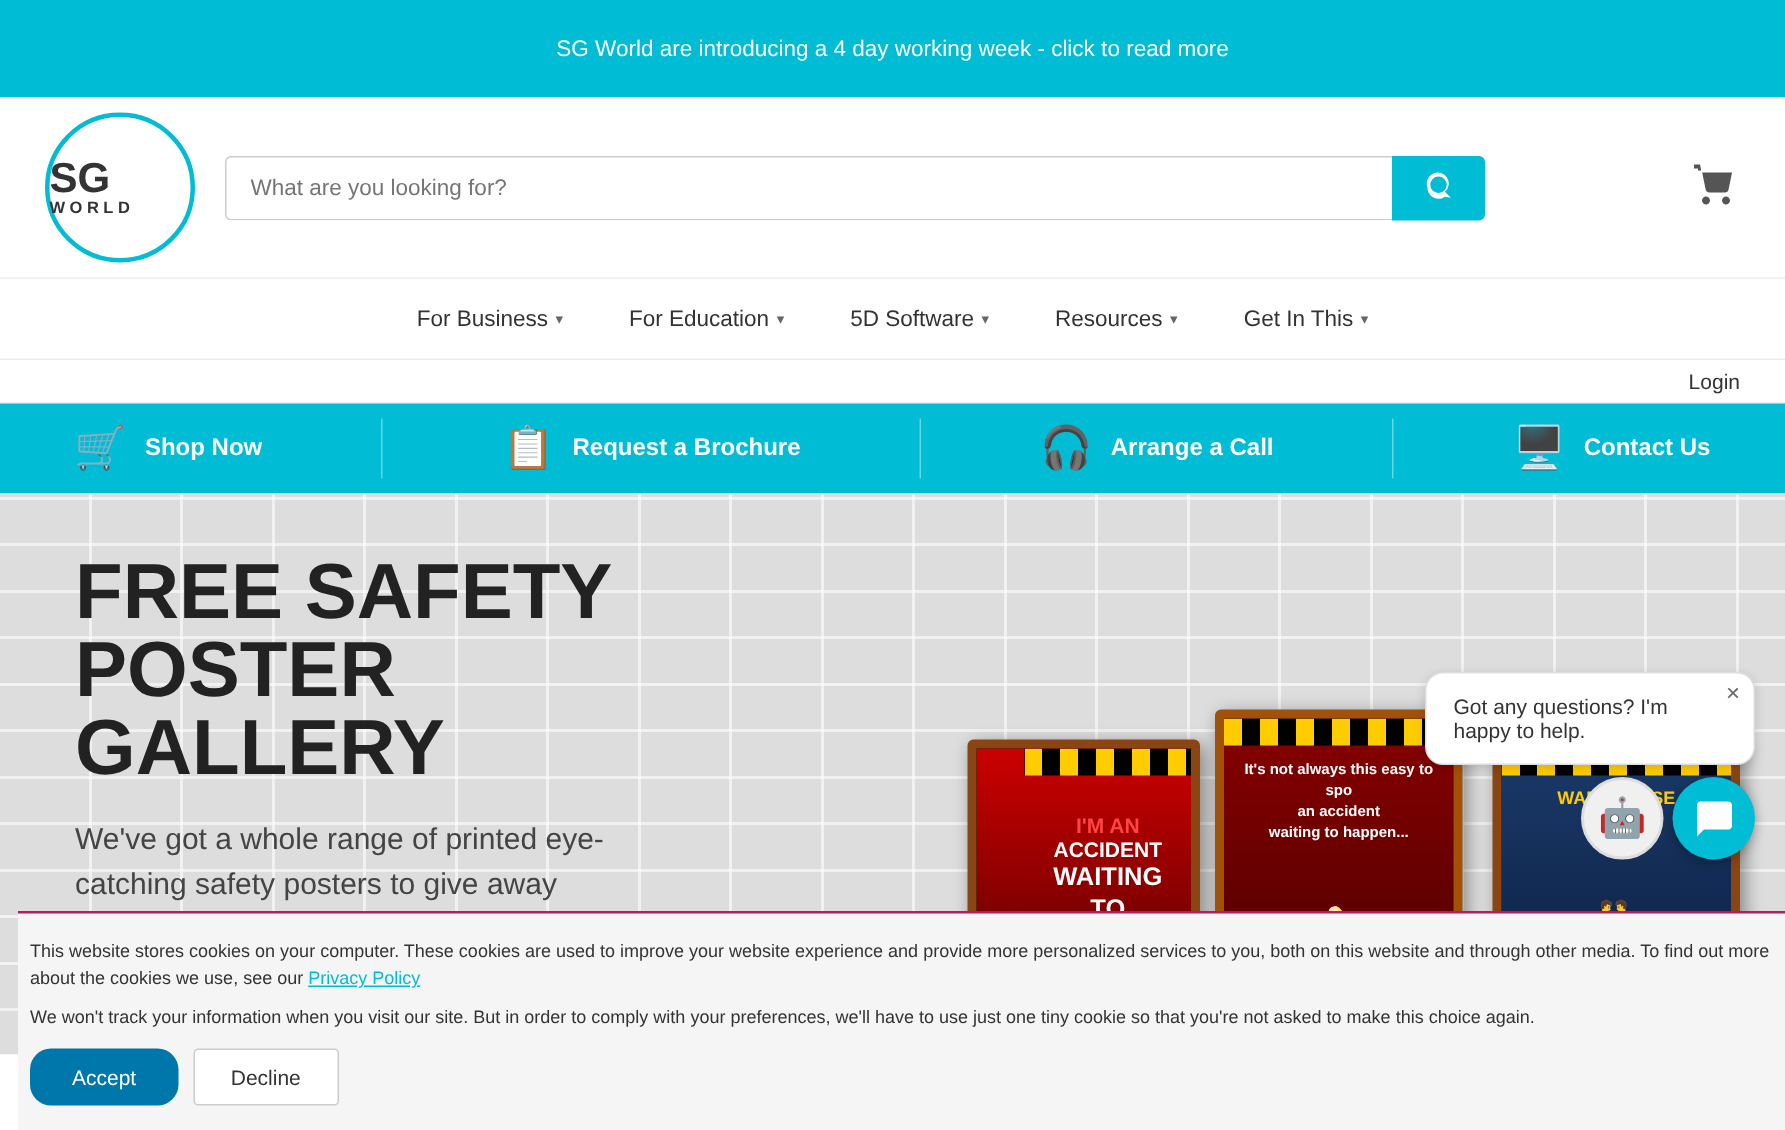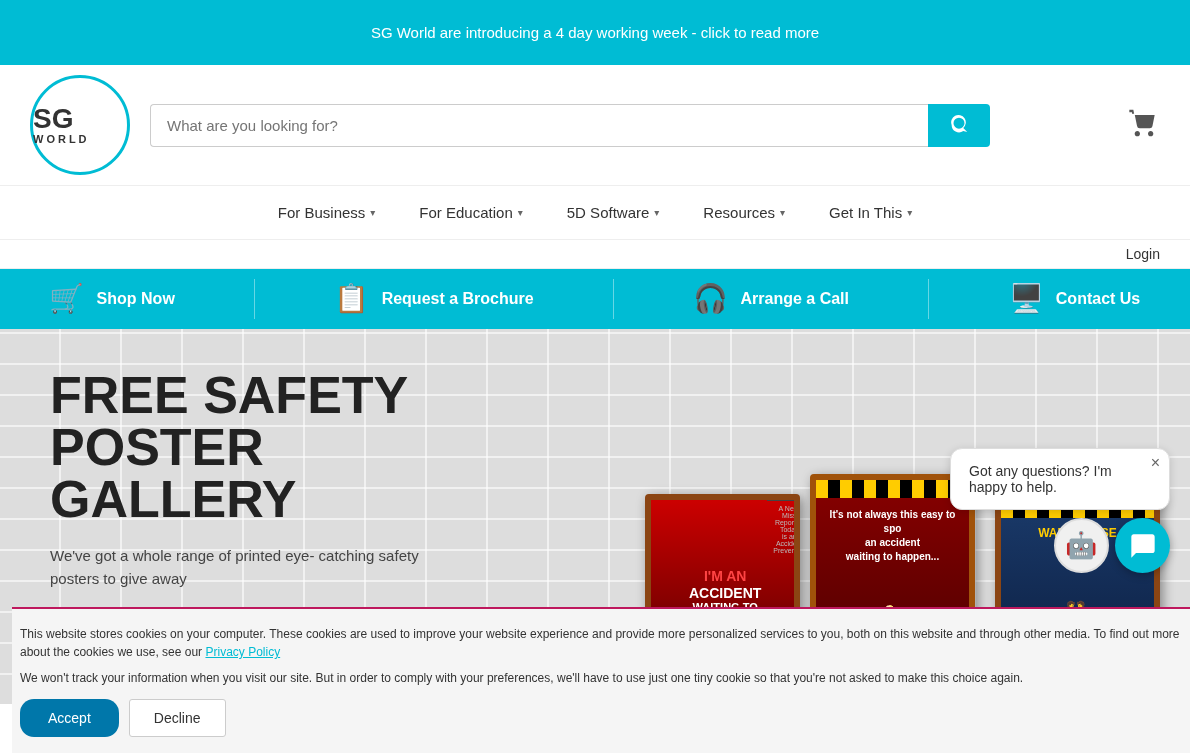--- a/index.html
+++ b/index.html
@@ -209,23 +209,23 @@
     .hero-title {
       font-size: 52px;
       font-weight: 900;
       color: #222;
       line-height: 1.0;
       text-transform: uppercase;
       margin-bottom: 20px;
     }
 
     .hero-subtitle {
-      font-size: 15px;
+      font-size: 20px;
       color: #444;
-      margin-bottom: 30px;
+      margin-bottom: 14px;
       line-height: 1.5;
     }
 
     .hero-btn {
       display: inline-block;
       background: #0077aa;
       color: #fff;
       padding: 14px 28px;
       font-size: 14px;
       font-weight: 700;
@@ -282,21 +282,21 @@
       background: #1a1a1a;
       border: 6px solid #8B4513;
     }
 
     
     .poster-1-inner {
       background: linear-gradient(180deg, #cc0000 0%, #880000 50%, #1a0000 100%);
       width: 100%;
       height: 100%;
       display: flex;
-      flex-direction: row;
+      flex-direction: column;
       position: relative;
       overflow: hidden;
       padding-left: 32px;
     }
 
     .poster-stripe {
       height: 18px;
       background: repeating-linear-gradient(
         90deg,
         #ffcc00 0px,
@@ -547,21 +547,21 @@
 
   <div class="hero-images">
 
     <div class="poster-frame poster-1">
       <div class="poster-1-inner">
         <div class="poster-stripe"></div>
         <div class="poster-text-block">
           <div class="poster-main-text">
             <span style="font-size:14px;color:#ff4444;">I'm an</span>
             <span style="color:#fff;font-size:14px;">Accident</span>
-            <span style="color:#fff;font-size:11px;">waiting to</span>
+            <span style="color:#fff;font-size:17px;">waiting to</span>
             <span style="color:#ff4444;font-size:13px;">happen</span>
           </div>
         </div>
         <div style="text-align:center;padding:4px 6px;font-size:7px;color:#bbb;border-top:1px solid #444;">
           A Near Miss Reported Today<br>is an Accident Prevented
         </div>
         <div class="poster-stripe"></div>
       </div>
     </div>
 

